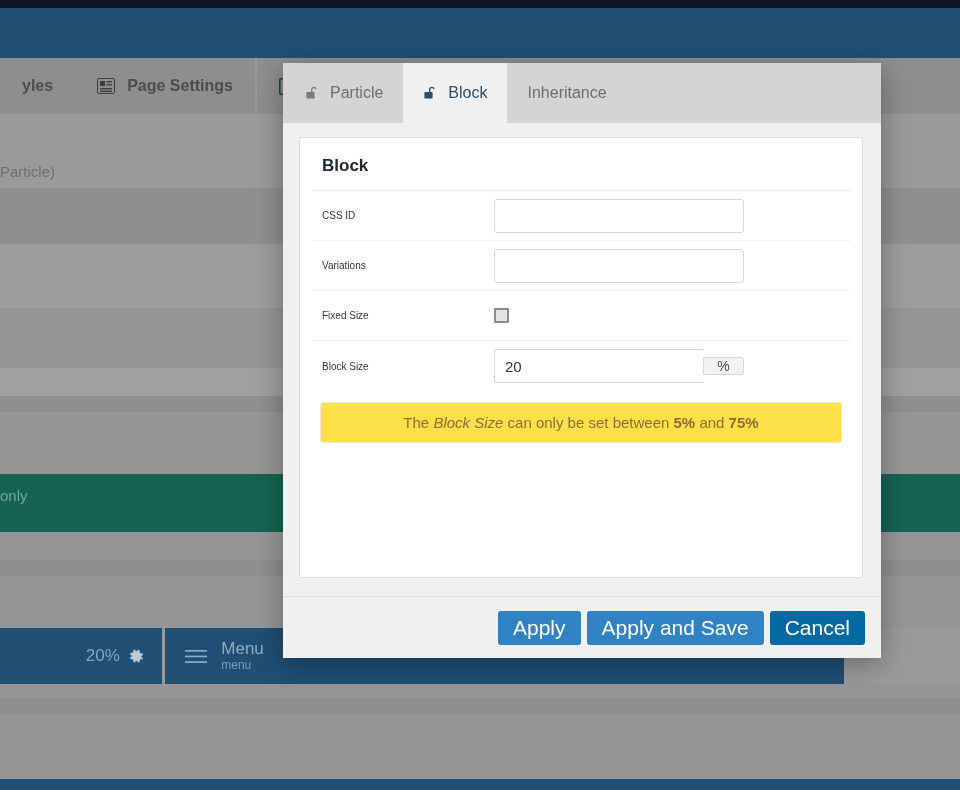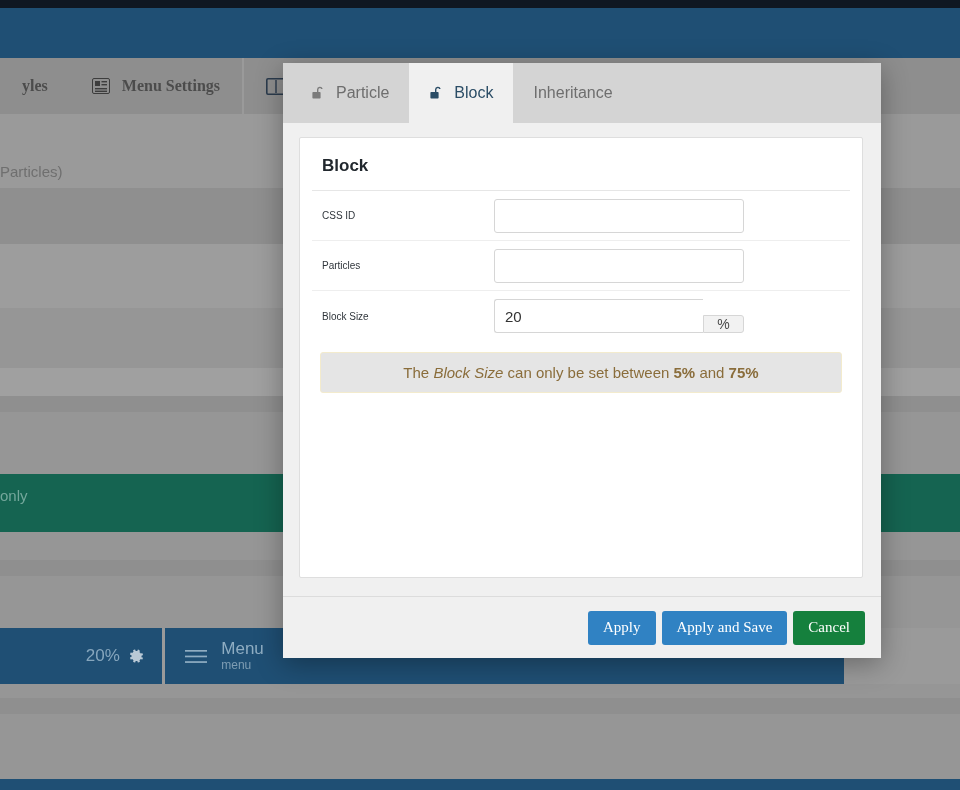--- a/index.html
+++ b/index.html
@@ -31,21 +31,20 @@
     background: #8e8e8e;
     display: flex; align-items: center;
     overflow: hidden;
   }
   .bg-toolbar-item {
     display: flex; align-items: center; gap: 12px;
     padding: 0 22px; height: 56px;
     color: #4c4c4c;
     font-size: 16px; font-weight: bold;
     white-space: nowrap;
-    font-family: Liberation Serif, serif;
   }
   .bg-toolbar-item.plain { font-weight: bold; }
   .bg-toolbar-sep { width: 2px; height: 56px; background: #9a9a9a; }
 
   .icon-svg { display: block; }
 
   .bg-subtitle {
     position: absolute; left: 0; top: 163px;
     font-size: 15px; color: #6f6f6f;
     white-space: nowrap;
@@ -111,21 +110,21 @@
   }
   .modal-tab {
     display: flex; align-items: center; gap: 9px;
     height: 60px;
     padding: 0 20px;
     font-size: 16px;
     color: #6e6e6e;
     cursor: pointer;
     white-space: nowrap;
   }
-  .modal-tab.first { padding-left: 28px; }
+  .modal-tab.first { padding-left: 22px; }
   .modal-tab.active {
     background: #f0f0f0;
     color: #2b4d66;
     font-weight: normal;
   }
 
   .modal-body {
     flex: 1 1 auto;
     padding: 14px 18px 18px 16px;
     overflow: hidden;
@@ -185,39 +184,39 @@
   }
 
   .checkbox-box {
     width: 15px; height: 15px;
     border: 2px solid #8c8c8c;
     background: #e4e4e4;
     border-radius: 1px;
     cursor: pointer;
   }
 
-  .input-group { display: flex; align-items: flex-end; }
+  .input-group { display: flex; align-items: center; }
   .input-group .text-input {
     width: 209px;
     border-right: none;
     border-radius: 3px 0 0 3px;
   }
   .input-suffix {
     width: 41px;
     border: 1px solid #d6d6d6;
     border-radius: 0 3px 3px 0;
     background: #f2f2f2;
     color: #4a4a4a;
     font-size: 14px;
     display: flex; align-items: center; justify-content: center;
   }
 
   .notice {
     margin: 11px 8px 0 8px;
-    background: #e5e5e5;
+    background: #fde047;
     border: 1px solid #f3ebcd;
     border-radius: 3px;
     color: #8a6d3b;
     font-size: 15px;
     text-align: center;
     padding: 11px 10px;
   }
   .notice em { font-style: italic; }
   .notice b { font-weight: bold; }
 
@@ -228,27 +227,27 @@
     display: flex; align-items: center; justify-content: flex-end;
     gap: 6px;
     padding: 0 16px;
     background: #f0f0f0;
   }
   .btn {
     height: 34px;
     padding: 0 15px;
     border: none;
     border-radius: 3px;
-    font-size: 15px;
+    font-size: 21px;
     color: #ffffff;
     cursor: pointer;
-    font-family: Liberation Serif, serif;
+    font-family: Liberation Sans, sans-serif;
   }
   .btn-primary { background: #3082c3; }
-  .btn-default { background: #15803d; }
+  .btn-default { background: #0369a1; }
 </style>
 </head>
 <body>
 
 <div id="page-background">
 
   <div class="bg-topstrip"></div>
   <div class="bg-bluebar"></div>
 
   <div class="bg-toolbar">
@@ -259,35 +258,35 @@
       <span>
         <svg class="icon-svg" width="18" height="16" viewBox="0 0 18 16">
           <rect x="0.5" y="0.5" width="17" height="15" rx="1.5" fill="none" stroke="#3d3d3d"></rect>
           <rect x="3" y="3" width="5" height="5" fill="#3d3d3d"></rect>
           <rect x="9.5" y="3" width="5.5" height="1.4" fill="#3d3d3d"></rect>
           <rect x="9.5" y="6" width="5.5" height="1.4" fill="#3d3d3d"></rect>
           <rect x="3" y="10" width="12" height="1.4" fill="#3d3d3d"></rect>
           <rect x="3" y="12.6" width="12" height="1.4" fill="#3d3d3d"></rect>
         </svg>
       </span>
-      <span>Menu Settings</span>
+      <span>Page Settings</span>
     </div>
     <div class="bg-toolbar-sep"></div>
     <div class="bg-toolbar-item">
       <span>
         <svg class="icon-svg" width="20" height="17" viewBox="0 0 20 17">
           <rect x="0.8" y="0.8" width="18.4" height="15.4" rx="1.2" fill="none" stroke="#2b3b4d" stroke-width="1.6"></rect>
           <rect x="9.3" y="2" width="1.4" height="13" fill="#2b3b4d"></rect>
         </svg>
       </span>
       <span>Layo</span>
     </div>
   </div>
 
-  <div class="bg-subtitle">Particles)</div>
+  <div class="bg-subtitle">Particle)</div>
 
   <div class="bg-band band-a" style="top:188px;height:56px;"></div>
   <div class="bg-band band-b" style="top:244px;height:64px;"></div>
   <div class="bg-band band-c" style="top:308px;height:60px;"></div>
   <div class="bg-band band-d" style="top:368px;height:28px;"></div>
   <div class="bg-band band-a" style="top:396px;height:16px;"></div>
   <div class="bg-band band-c" style="top:412px;height:62px;"></div>
   <div class="bg-band band-green" style="top:474px;height:58px;"></div>
   <div class="bg-band band-c" style="top:532px;height:28px;"></div>
   <div class="bg-band band-a" style="top:560px;height:16px;"></div>
@@ -359,27 +358,33 @@
 
       <div class="field-row tall">
         <div class="field-label">CSS ID</div>
         <div class="field-control">
           <input class="text-input" type="text" value="" style="">
         </div>
       </div>
 
 
       <div class="field-row tall">
-        <div class="field-label">Particles</div>
+        <div class="field-label">Variations</div>
         <div class="field-control">
           <input class="text-input" type="text" value="" style="">
         </div>
       </div>
 
 
+      <div class="field-row tall">
+        <div class="field-label">Fixed Size</div>
+        <div class="field-control">
+          <span class="checkbox-box"></span>
+        </div>
+      </div>
 
       <div class="field-row tall no-border">
         <div class="field-label">Block Size</div>
         <div class="field-control">
           <div class="input-group">
             <input class="text-input" type="text" value="20" style="">
             <span class="input-suffix">%</span>
           </div>
         </div>
       </div>

